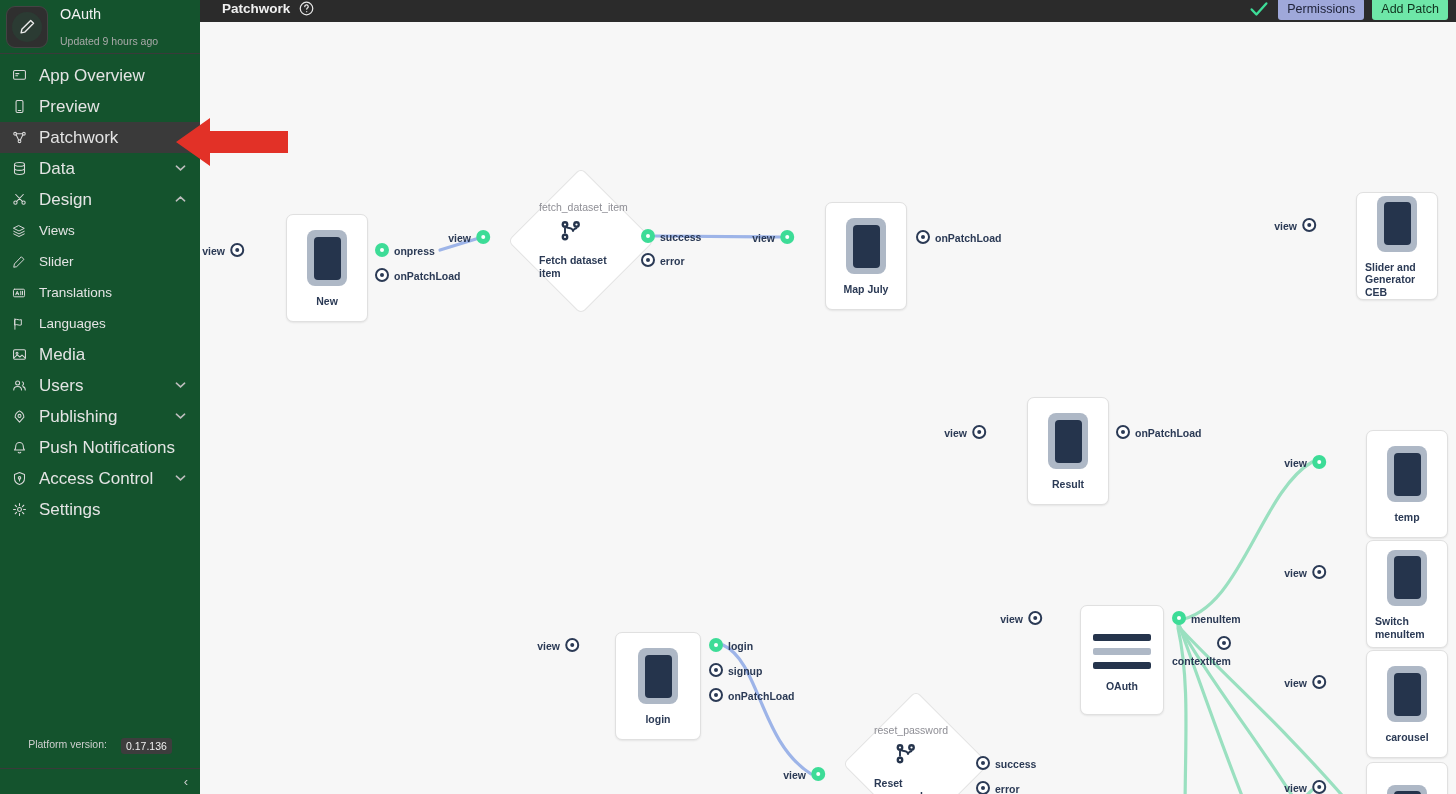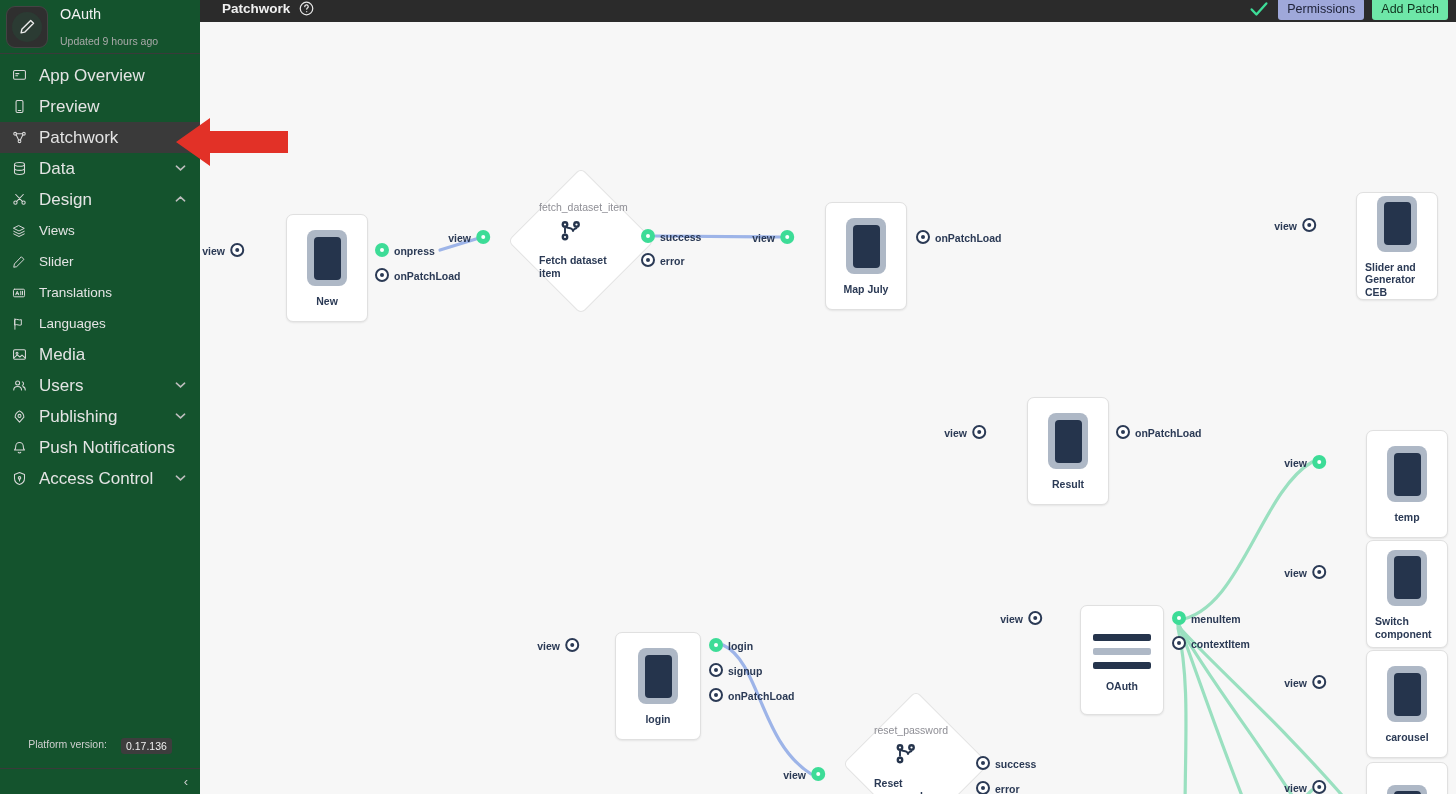--- a/index.html
+++ b/index.html
@@ -381,20 +381,29 @@
             <svg width="15" height="15" viewBox="0 0 24 24" stroke="#d8d8d8" stroke-width="1.7" fill="none" stroke-linecap="round" stroke-linejoin="round">
               <path d="M12 2.5l8 3.2v6c0 5-3.4 8.6-8 9.8-4.6-1.2-8-4.8-8-9.8v-6z"></path>
               <circle cx="12" cy="11" r="2"></circle>
               <path d="M12 13v3"></path>
             </svg>
           </span>
           <span class="lbl">Access Control</span>
           <span class="chev"><svg width="11" height="8" viewBox="0 0 12 8" fill="none" stroke="#bdbdbd" stroke-width="1.7" stroke-linecap="round">
               <path d="M1.5 2L6 6l4.5-4"></path>
             </svg></span>
+        </div>
+        <div class="nav-item">
+          <span class="ico">
+            <svg width="15" height="15" viewBox="0 0 24 24" stroke="#d8d8d8" stroke-width="1.7" fill="none" stroke-linecap="round" stroke-linejoin="round">
+              <circle cx="12" cy="12" r="3.1"></circle>
+              <path d="M12 2.5v3M12 18.5v3M2.5 12h3M18.5 12h3M5.2 5.2l2.1 2.1M16.7 16.7l2.1 2.1M18.8 5.2l-2.1 2.1M7.3 16.7l-2.1 2.1"></path>
+            </svg>
+          </span>
+          <span class="lbl">Settings</span>
         </div>
       </nav>
 
     <div class="platform">
       <span>Platform version:</span>
       <span class="ver">0.17.136</span>
     </div>
 
     <div class="collapse-bar">
       <span>‹</span>
@@ -462,21 +471,21 @@
         <div class="node" style="left: 1166px; top: 408px; width: 82px; height: 108px;">
           <div class="phone">
             <div class="screen"></div>
           </div>
           <div class="node-label ">temp</div>
         </div>
         <div class="node" style="left: 1166px; top: 518px; width: 82px; height: 108px;">
           <div class="phone">
             <div class="screen"></div>
           </div>
-          <div class="node-label left">Switch component</div>
+          <div class="node-label left">Switch menuItem</div>
         </div>
         <div class="node" style="left: 1166px; top: 628px; width: 82px; height: 108px;">
           <div class="phone">
             <div class="screen"></div>
           </div>
           <div class="node-label ">carousel</div>
         </div>
         <div class="node" style="left: 1166px; top: 740px; width: 82px; height: 108px;">
           <div class="phone">
             <div class="screen"></div>
@@ -588,21 +597,21 @@
           <span class="port-label">view</span>
         </div>
         <div class="port rev" style="top: 589px; left: 842px; transform: translateX(-100%);">
           <span class="dot empty"></span>
           <span class="port-label">view</span>
         </div>
         <div class="port" style="top: 589px; left: 972px;">
           <span class="dot filled"></span>
           <span class="port-label">menuItem</span>
         </div>
-        <div class="port" style="top: 614px; left: 972px;">
+        <div class="port" style="top: 614px; left: 972px; flex-direction: column;">
           <span class="dot empty"></span>
           <span class="port-label">contextItem</span>
         </div>
         <div class="port rev" style="top: 616px; left: 379px; transform: translateX(-100%);">
           <span class="dot empty"></span>
           <span class="port-label">view</span>
         </div>
         <div class="port" style="top: 616px; left: 509px;">
           <span class="dot filled"></span>
           <span class="port-label">login</span>

